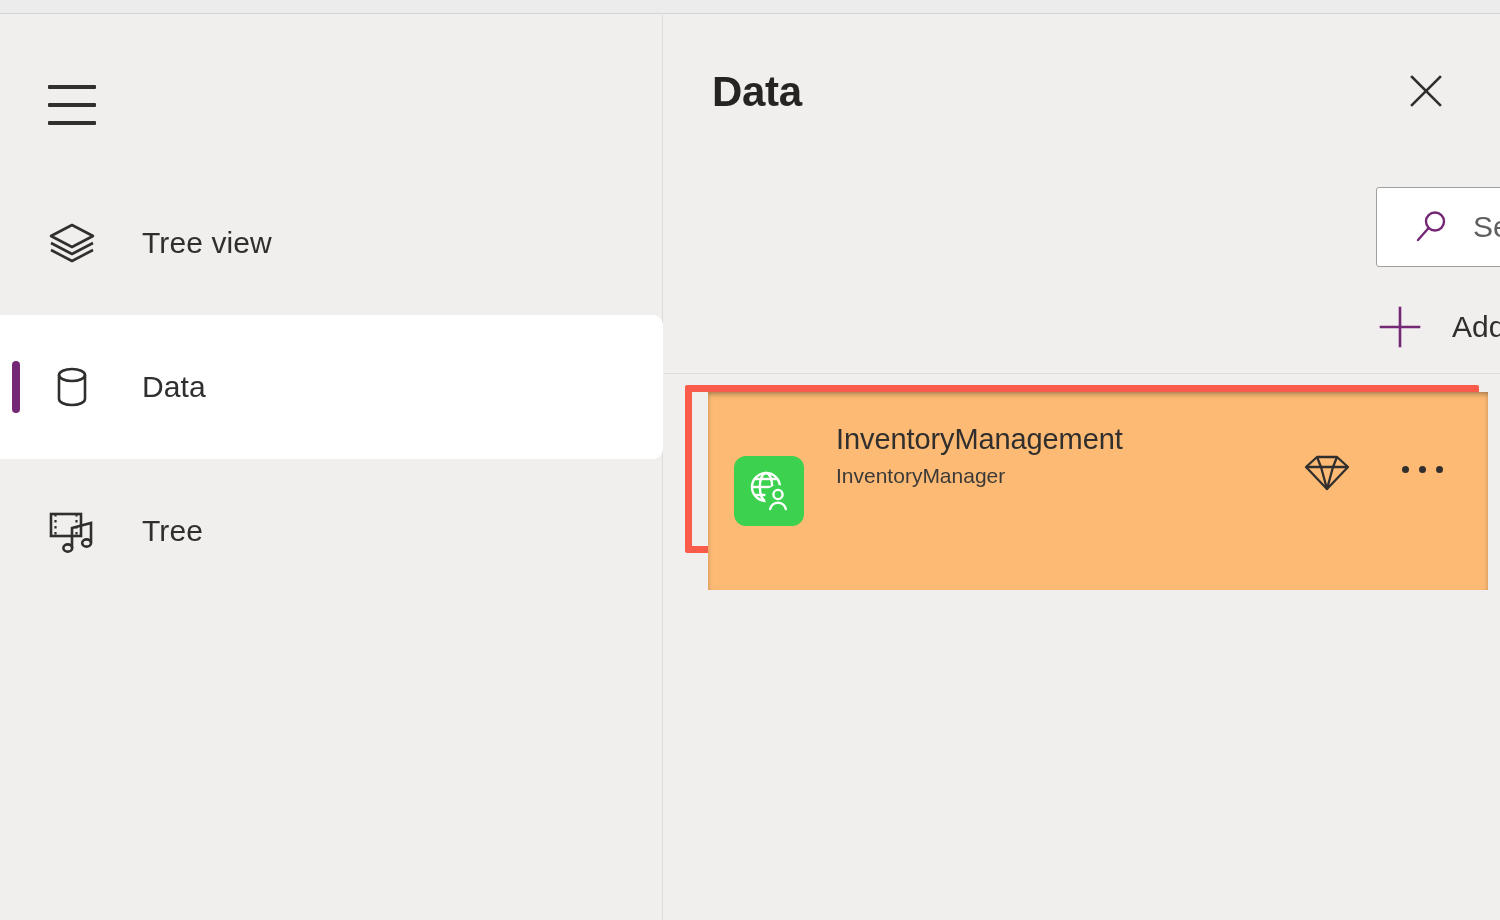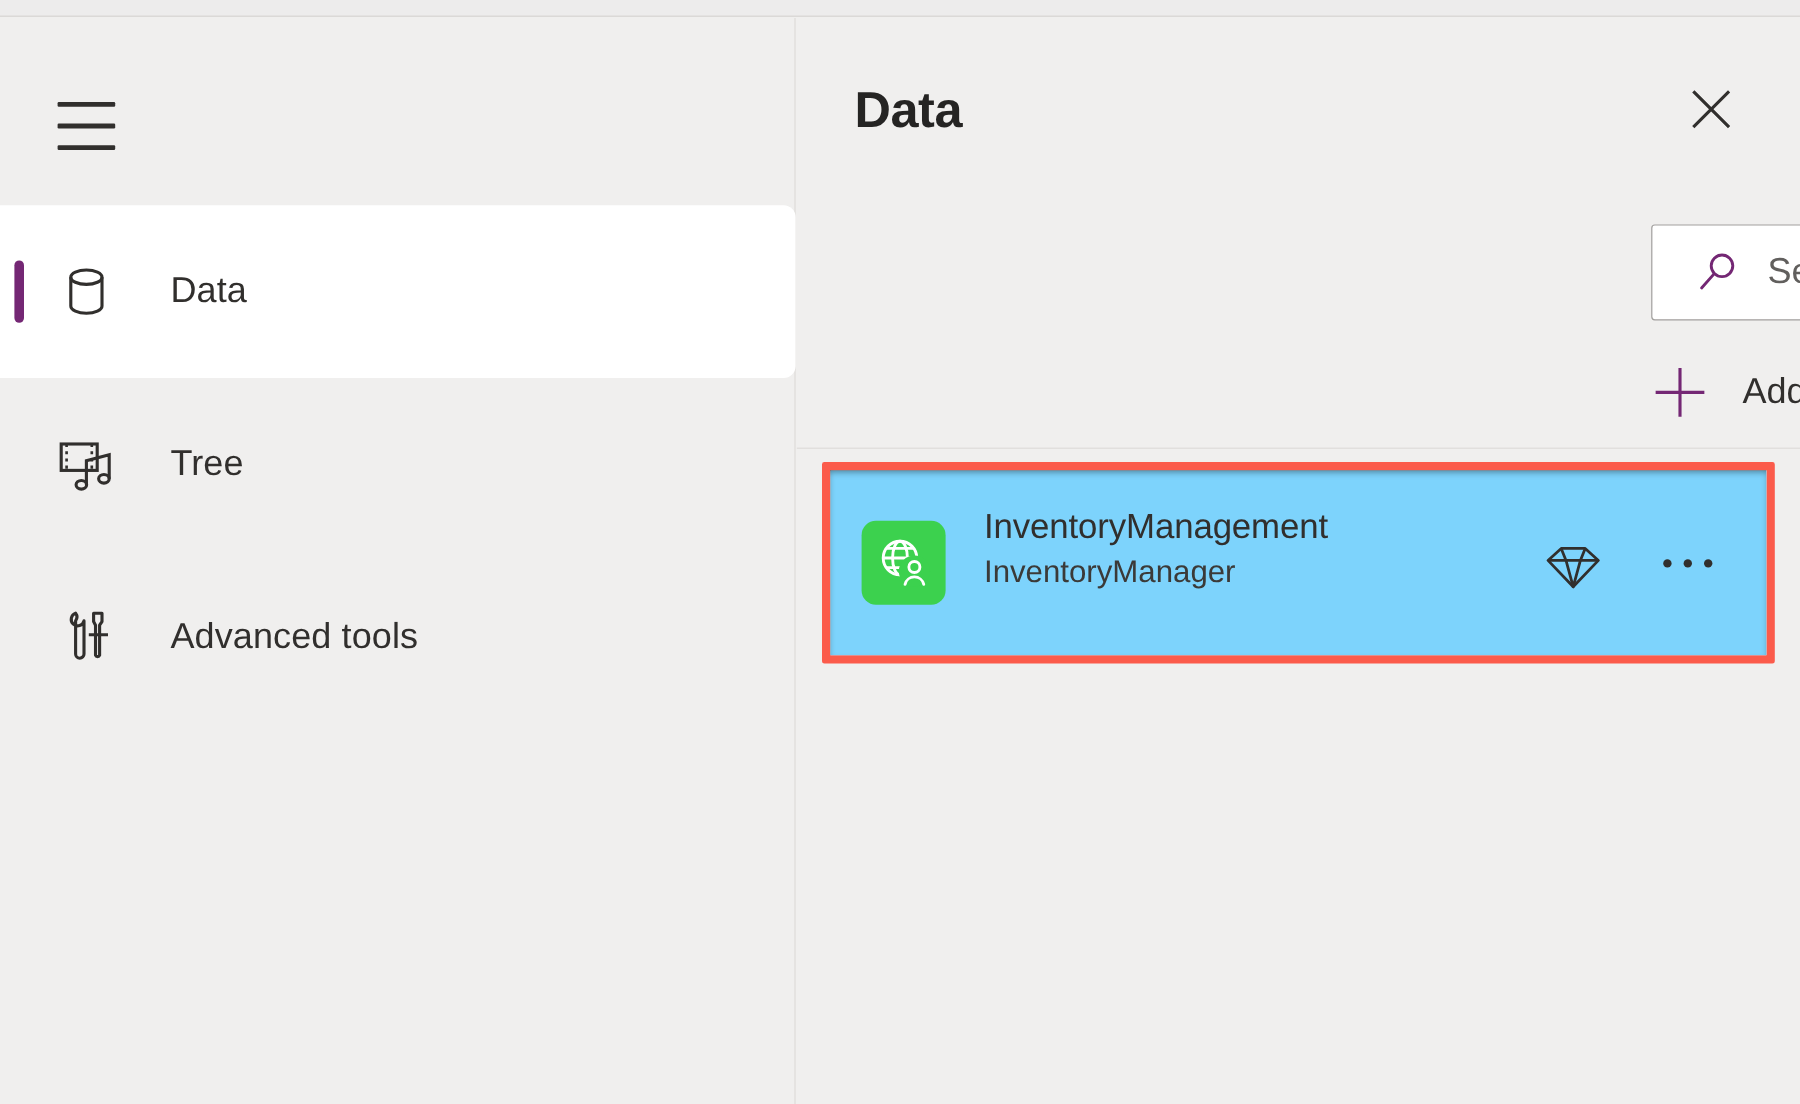--- a/index.html
+++ b/index.html
@@ -204,24 +204,24 @@
     top: 370px; left: 21px;
     width: 794px;
     height: 168px;
     border: 7px solid #fb5b4b;
     border-radius: 2px;
     background: transparent;
   }
 
   .ds-row {
     position: absolute;
-    top: 0; left: 0;
+    top: 0; left: 16px;
     width: 780px;
-    height: 154px;
-    background: #7dd3fc;
+    height: 198px;
+    background: #fdba74;
     display: flex;
     align-items: center;
     cursor: pointer;
     box-shadow: inset 0 3px 6px -2px rgba(0,0,0,0.45);
   }
 
   .ds-icon {
     position: absolute;
     left: 26px;
     width: 70px;
@@ -239,21 +239,21 @@
     top: 28px;
   }
   .ds-title {
     font-size: 29px;
     color: #312f2d;
     line-height: 38px;
     white-space: nowrap;
     letter-spacing: -0.1px;
   }
   .ds-sub {
-    font-size: 26px;
+    font-size: 21px;
     color: #3b3a38;
     line-height: 36px;
     white-space: nowrap;
   }
 
   .ds-premium {
     position: absolute;
     right: 134px;
     top: 50px;
     width: 54px; height: 54px;
@@ -285,20 +285,32 @@
   <div class="sidebar">
 
     <div class="hamburger-btn">
       <span class="bar"></span>
       <span class="bar"></span>
       <span class="bar"></span>
     </div>
 
     <div class="nav-list">
 
+      <div class="nav-item">
+        <span class="nav-icon">
+          <svg width="54" height="54" viewBox="0 0 54 54">
+            <g fill="none" stroke="#312f2d" stroke-width="2.6" stroke-linejoin="round">
+              <path d="M27 9 L48 20 L27 31 L6 20 Z"></path>
+              <path d="M6 27 L27 38 L48 27"></path>
+              <path d="M6 34 L27 45 L48 34"></path>
+            </g>
+          </svg>
+        </span>
+        <span class="nav-label">Tree view</span>
+      </div>
 
 
       <div class="nav-item selected">
         <span class="nav-indicator"></span>
         <span class="nav-icon">
           <svg width="52" height="52" viewBox="0 0 52 52">
             <g fill="none" stroke="#312f2d" stroke-width="2.6">
               <ellipse cx="26" cy="14" rx="13" ry="6"></ellipse>
               <path d="M13 14 L13 38 A13 6 0 0 0 39 38 L39 14"></path>
             </g>
@@ -318,32 +330,20 @@
               </g>
               <path d="M27 44 L27 24 L46 19 L46 39"></path>
               <ellipse cx="22.8" cy="44" rx="4.4" ry="3.6"></ellipse>
               <ellipse cx="41.6" cy="39" rx="4.4" ry="3.6"></ellipse>
             </g>
           </svg>
         </span>
         <span class="nav-label">Tree</span>
       </div>
 
-      <div class="nav-item">
-        <span class="nav-icon">
-          <svg width="54" height="54" viewBox="0 0 54 54">
-            <g fill="none" stroke="#312f2d" stroke-width="2.6" stroke-linejoin="round">
-              <path d="M18 7 A5.4 5.4 0 1 0 25 13.4 L25 41 A3.5 3.5 0 0 1 18 41 L18 13.4 A5.4 5.4 0 0 0 18 7 Z"></path>
-              <path d="M33 7 L40 7 L40 14 L38 17 L38 42 A1.8 1.8 0 0 1 34.6 42 L34.6 17 L33 14 Z"></path>
-              <line x1="29" y1="25" x2="45" y2="25"></line>
-            </g>
-          </svg>
-        </span>
-        <span class="nav-label">Advanced tools</span>
-      </div>
 
     </div>
   </div>
 
   <div class="panel">
 
     <div class="panel-header">
       <div class="panel-title">Data</div>
       <div class="panel-close">
         <svg width="40" height="40" viewBox="0 0 40 40">

